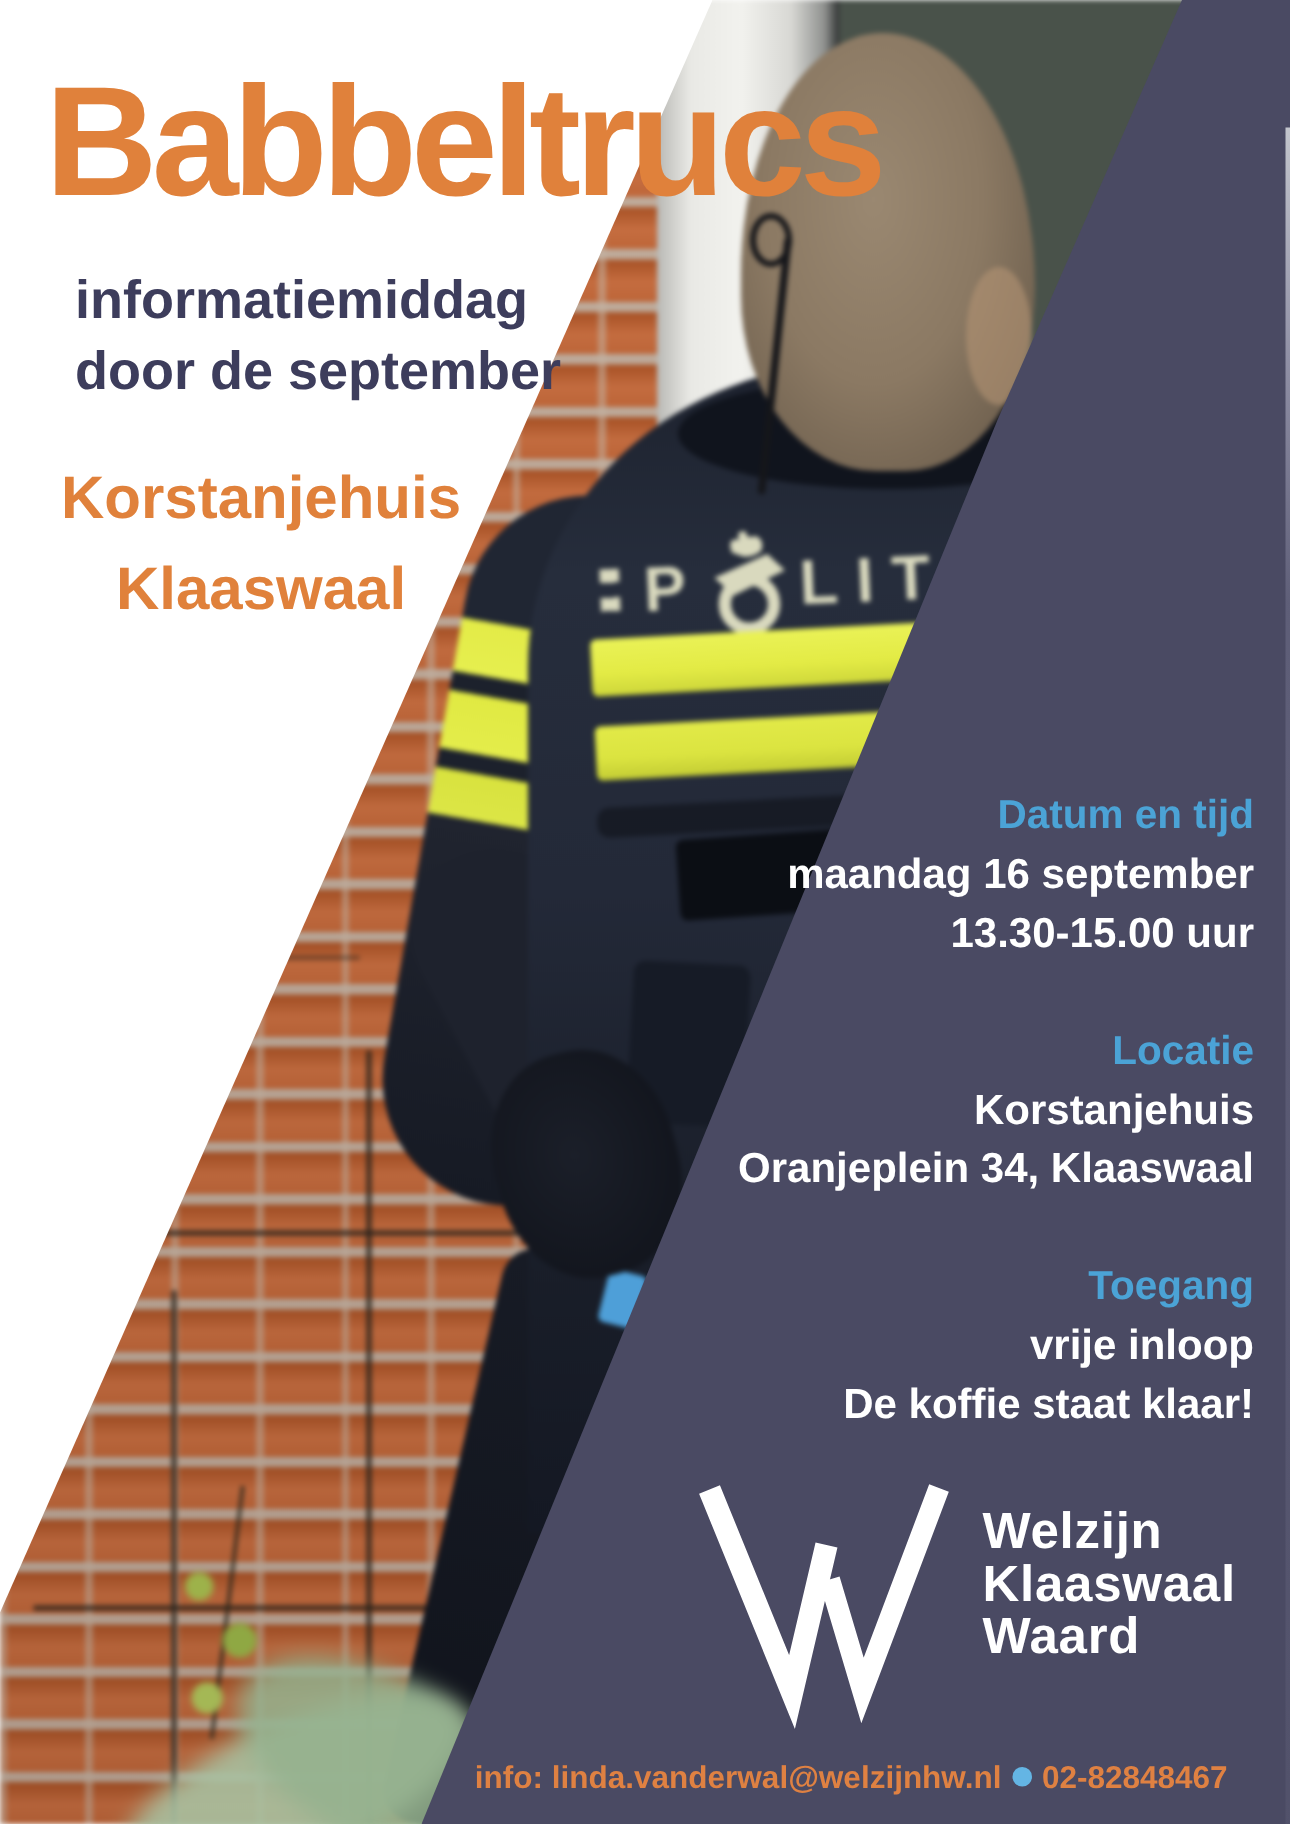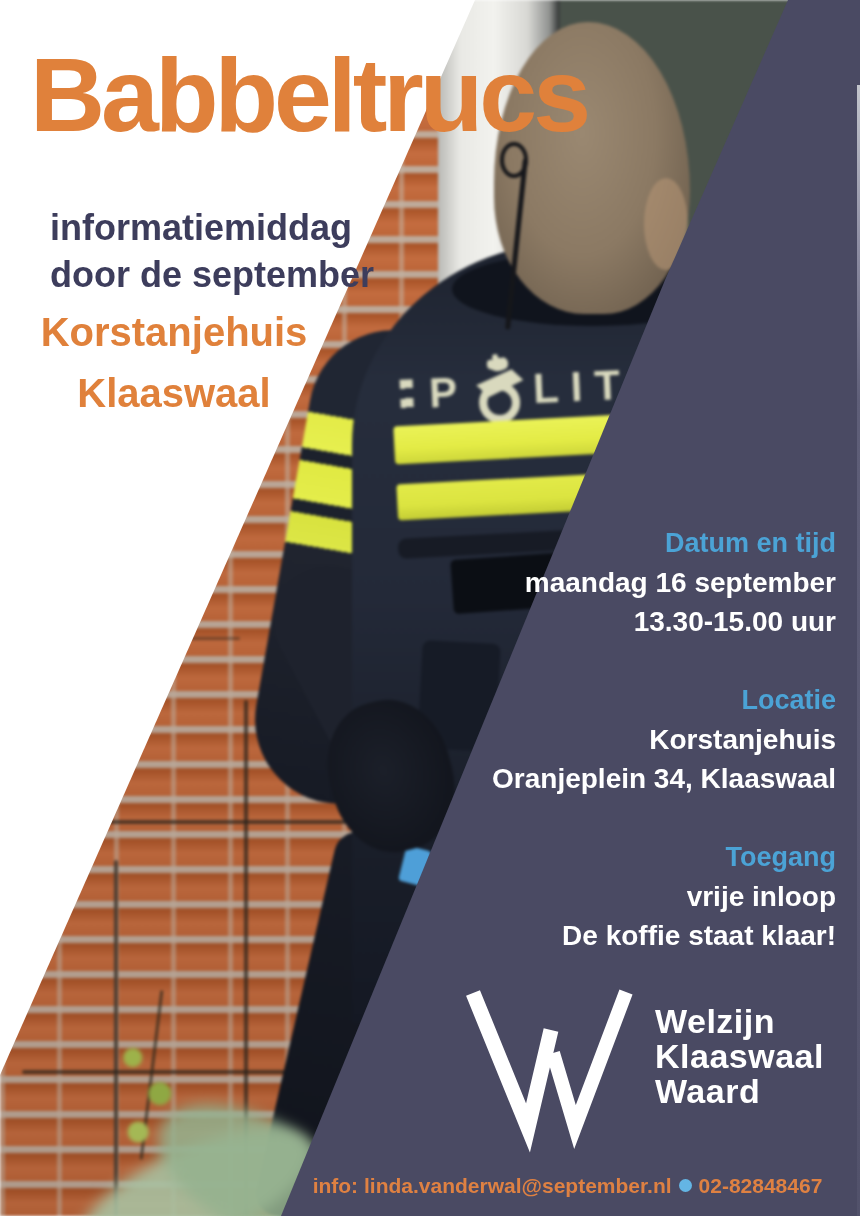--- a/index.html
+++ b/index.html
@@ -133,21 +133,21 @@
     position:absolute;right:0;top:85px;width:3px;height:1131px;z-index:4;opacity:.85;
     background:linear-gradient(180deg,#d8dbdf 0%,#9b9bb0 14%,#62627c 28%,#53536c 100%);
   }
   
   .title{
     position:absolute;left:30px;top:36px;z-index:5;margin:0;
     font-size:104px;font-weight:bold;letter-spacing:-4px;color:#e0813b;white-space:nowrap;
   }
   .subtitle{
     position:absolute;left:50px;top:176px;z-index:5;
-    font-size:36px;font-weight:bold;color:#3d3d5c;line-height:47px;margin-top:28px;
+    font-size:36px;font-weight:bold;color:#3d3d5c;line-height:47px;
   }
   .venue{
     position:absolute;left:28px;top:302px;width:292px;z-index:5;text-align:center;
     font-size:40px;font-weight:bold;color:#e0813b;line-height:61px;
   }
   .event-details{
     position:absolute;top:524px;right:24px;z-index:5;text-align:right;
   }
   .detail-section{margin-bottom:40px;}
   .detail-heading{font-size:27px;font-weight:600;color:#4ba3d6;line-height:39px;}
@@ -254,15 +254,15 @@
   <svg class="org-logo" viewBox="0 0 210 180">
     <polyline points="23,18 78,153 101,55" fill="none" stroke="#ffffff" stroke-width="15" stroke-miterlimit="12"></polyline>
     <polyline points="103,78 125,152 176,17" fill="none" stroke="#ffffff" stroke-width="14" stroke-miterlimit="12"></polyline>
   </svg>
   <div class="org-name">
     <div>Welzijn</div>
     <div>Klaaswaal</div>
     <div>Waard</div>
   </div>
 
-  <div class="contact"><span>info:</span> <span>linda.vanderwal@september.nl</span><span class="dot"></span><span>02-82848467</span></div>
+  <div class="contact"><span>info:</span> <span>linda.vanderwal@welzijnhw.nl</span><span class="dot"></span><span>02-82848467</span></div>
 
 </div>
 
 </body></html>

